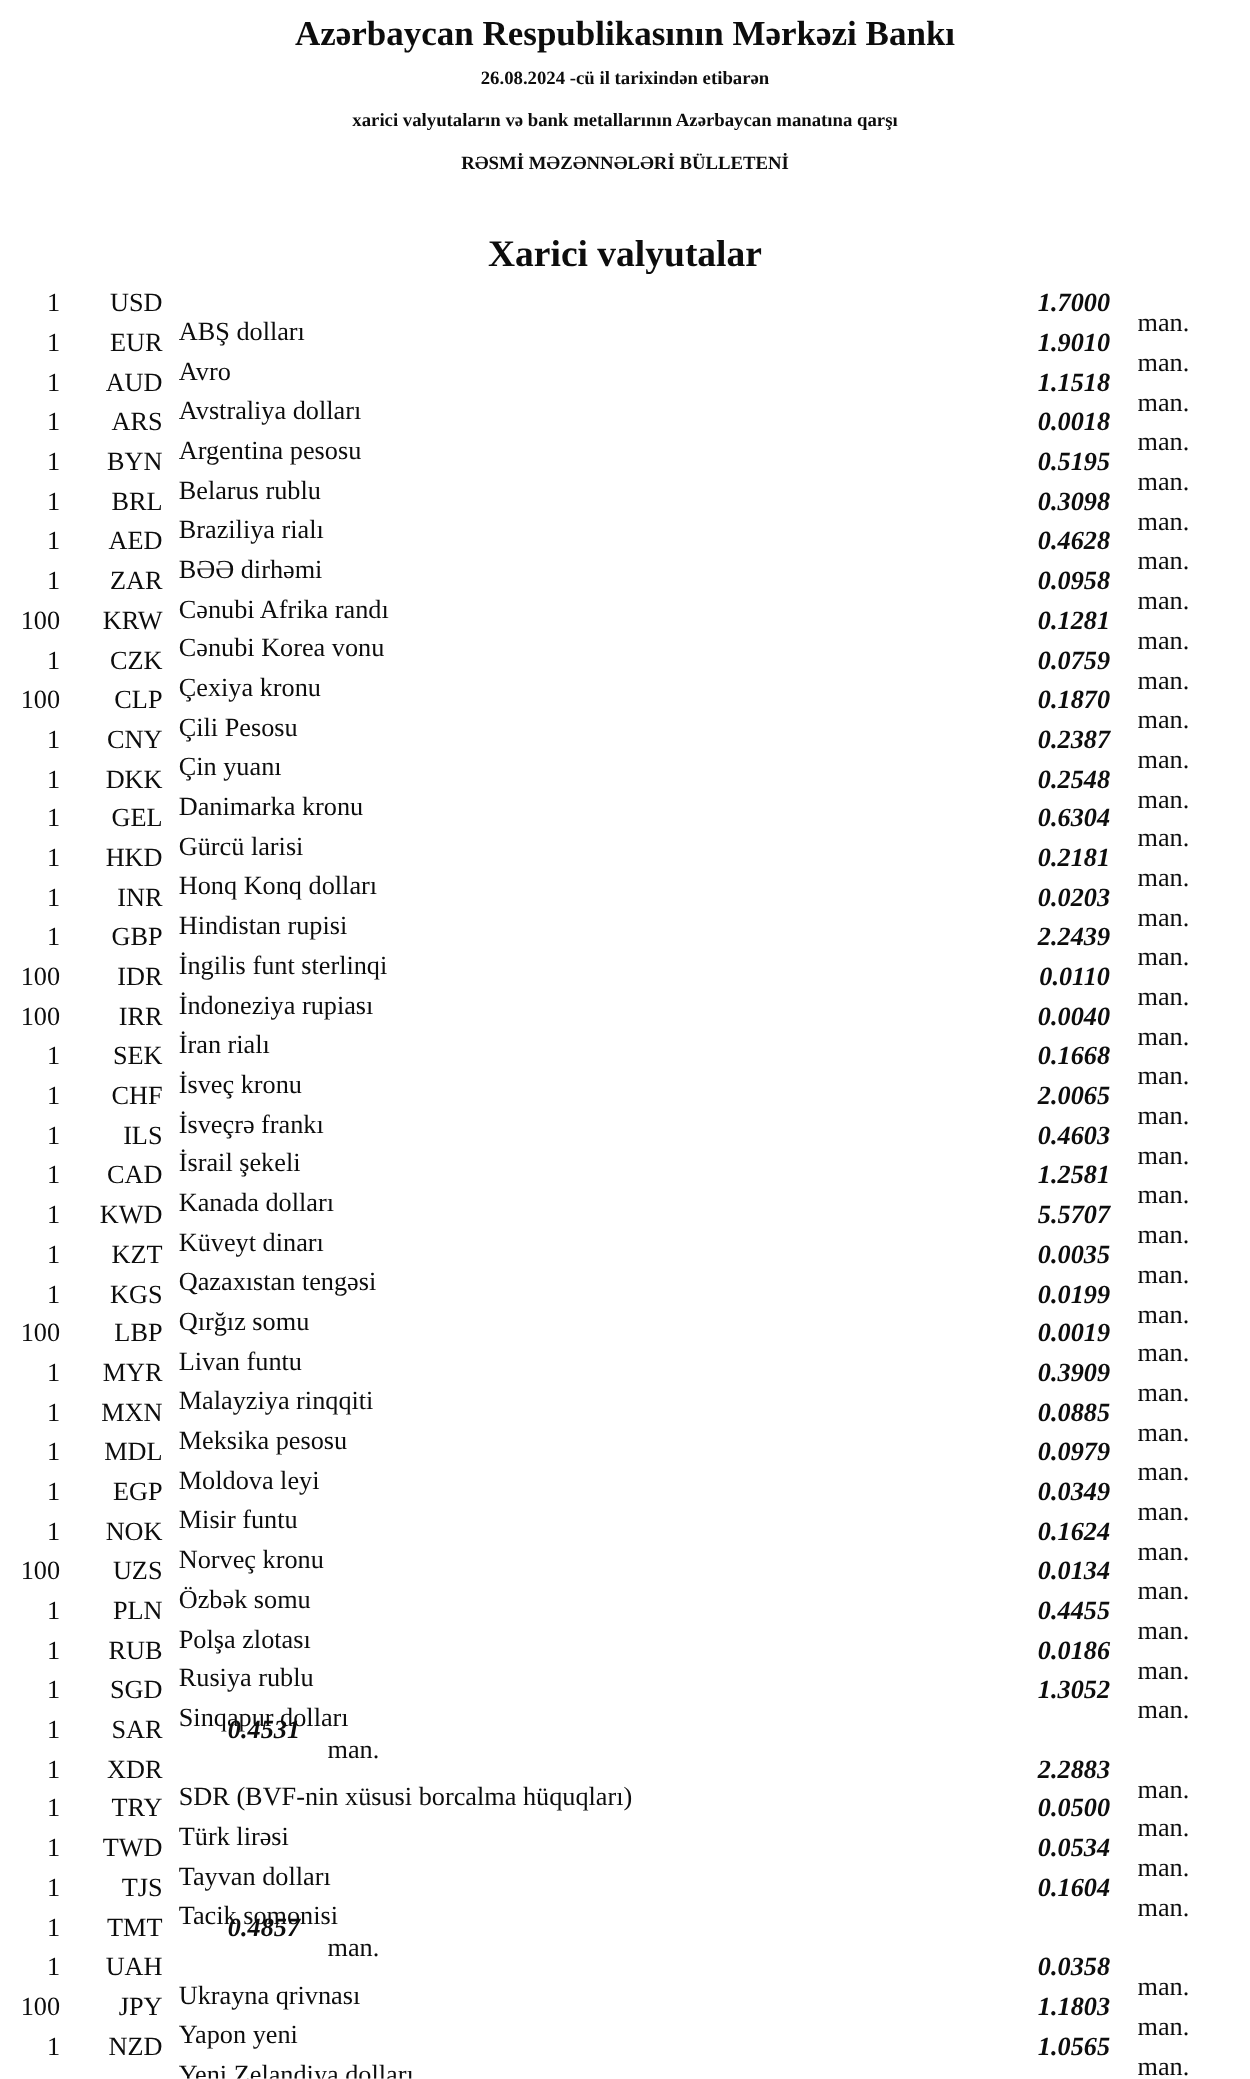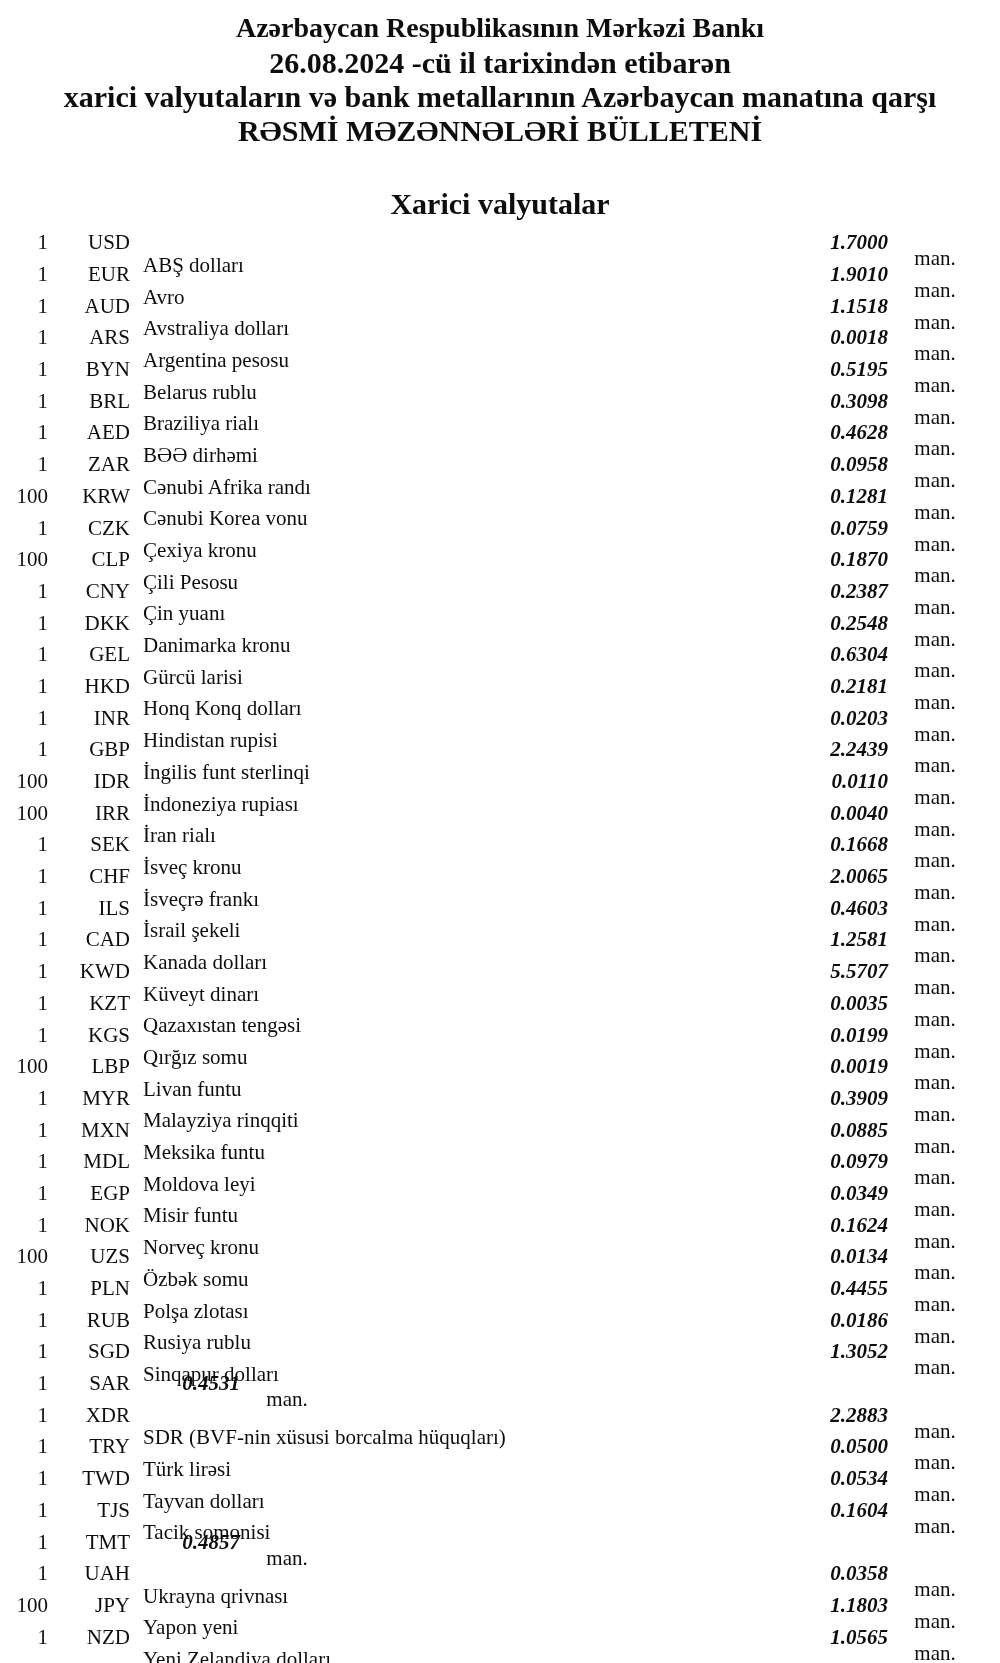--- a/index.html
+++ b/index.html
@@ -10,41 +10,41 @@
     width: 1000px;
     height: 1663px;
     margin: 0 auto;
     background: #ffffff;
     color: #0d0d0d;
     font-family: "Liberation Serif", "DejaVu Serif", serif;
     overflow: hidden;
   }
   .doc-header { padding-top: 10px; text-align: center; font-weight: bold; }
   .doc-title    { font-size: 28px; line-height: 36px; }
-  .doc-line     { font-size: 30px; line-height: 34px; }
+  .doc-line     { font-size: 15px; line-height: 34px; }
   .section-title {
     margin-top: 44px;
     text-align: center;
     font-weight: bold;
     font-size: 30px;
     line-height: 24px;
   }
   .rates-table { margin-top: 11px; }
   .rate-row {
     display: flex;
     align-items: center;
     height: 31.7px;
     font-size: 21px;
     padding-right: 40px;
   }
   .col-qty  { width: 48px;  text-align: right; flex: none; }
   .col-code { width: 72px;  margin-left: 10px; text-align: right; flex: none; }
   .col-name { flex: 1; margin-left: 13px; white-space: nowrap; overflow: hidden; margin-top: 45px; }
   .col-rate { width: 110px; text-align: right; font-weight: bold; font-style: italic; flex: none; }
-  .col-unit { width: 50px;  margin-left: 22px; text-align: center; flex: none; margin-top: 32px; }
+  .col-unit { width: 50px;  margin-left: 22px; text-align: left; flex: none; margin-top: 32px; }
 </style>
 </head>
 <body>
 
 <div class="page">
 
   <div class="doc-header">
     <div class="doc-title">Azərbaycan Respublikasının Mərkəzi Bankı</div>
     <div class="doc-line">26.08.2024 -cü il tarixindən etibarən</div>
     <div class="doc-line">xarici valyutaların və bank metallarının Azərbaycan manatına qarşı</div>
@@ -246,21 +246,21 @@
       <div class="rate-row">
         <span class="col-qty">1</span>
         <span class="col-code">MYR</span>
         <span class="col-name">Malayziya rinqqiti</span>
         <span class="col-rate">0.3909</span>
         <span class="col-unit">man.</span>
       </div>
       <div class="rate-row">
         <span class="col-qty">1</span>
         <span class="col-code">MXN</span>
-        <span class="col-name">Meksika funtu</span>
+        <span class="col-name">Meksika pesosu</span>
         <span class="col-rate">0.0885</span>
         <span class="col-unit">man.</span>
       </div>
       <div class="rate-row">
         <span class="col-qty">1</span>
         <span class="col-code">MDL</span>
         <span class="col-name">Moldova leyi</span>
         <span class="col-rate">0.0979</span>
         <span class="col-unit">man.</span>
       </div>

